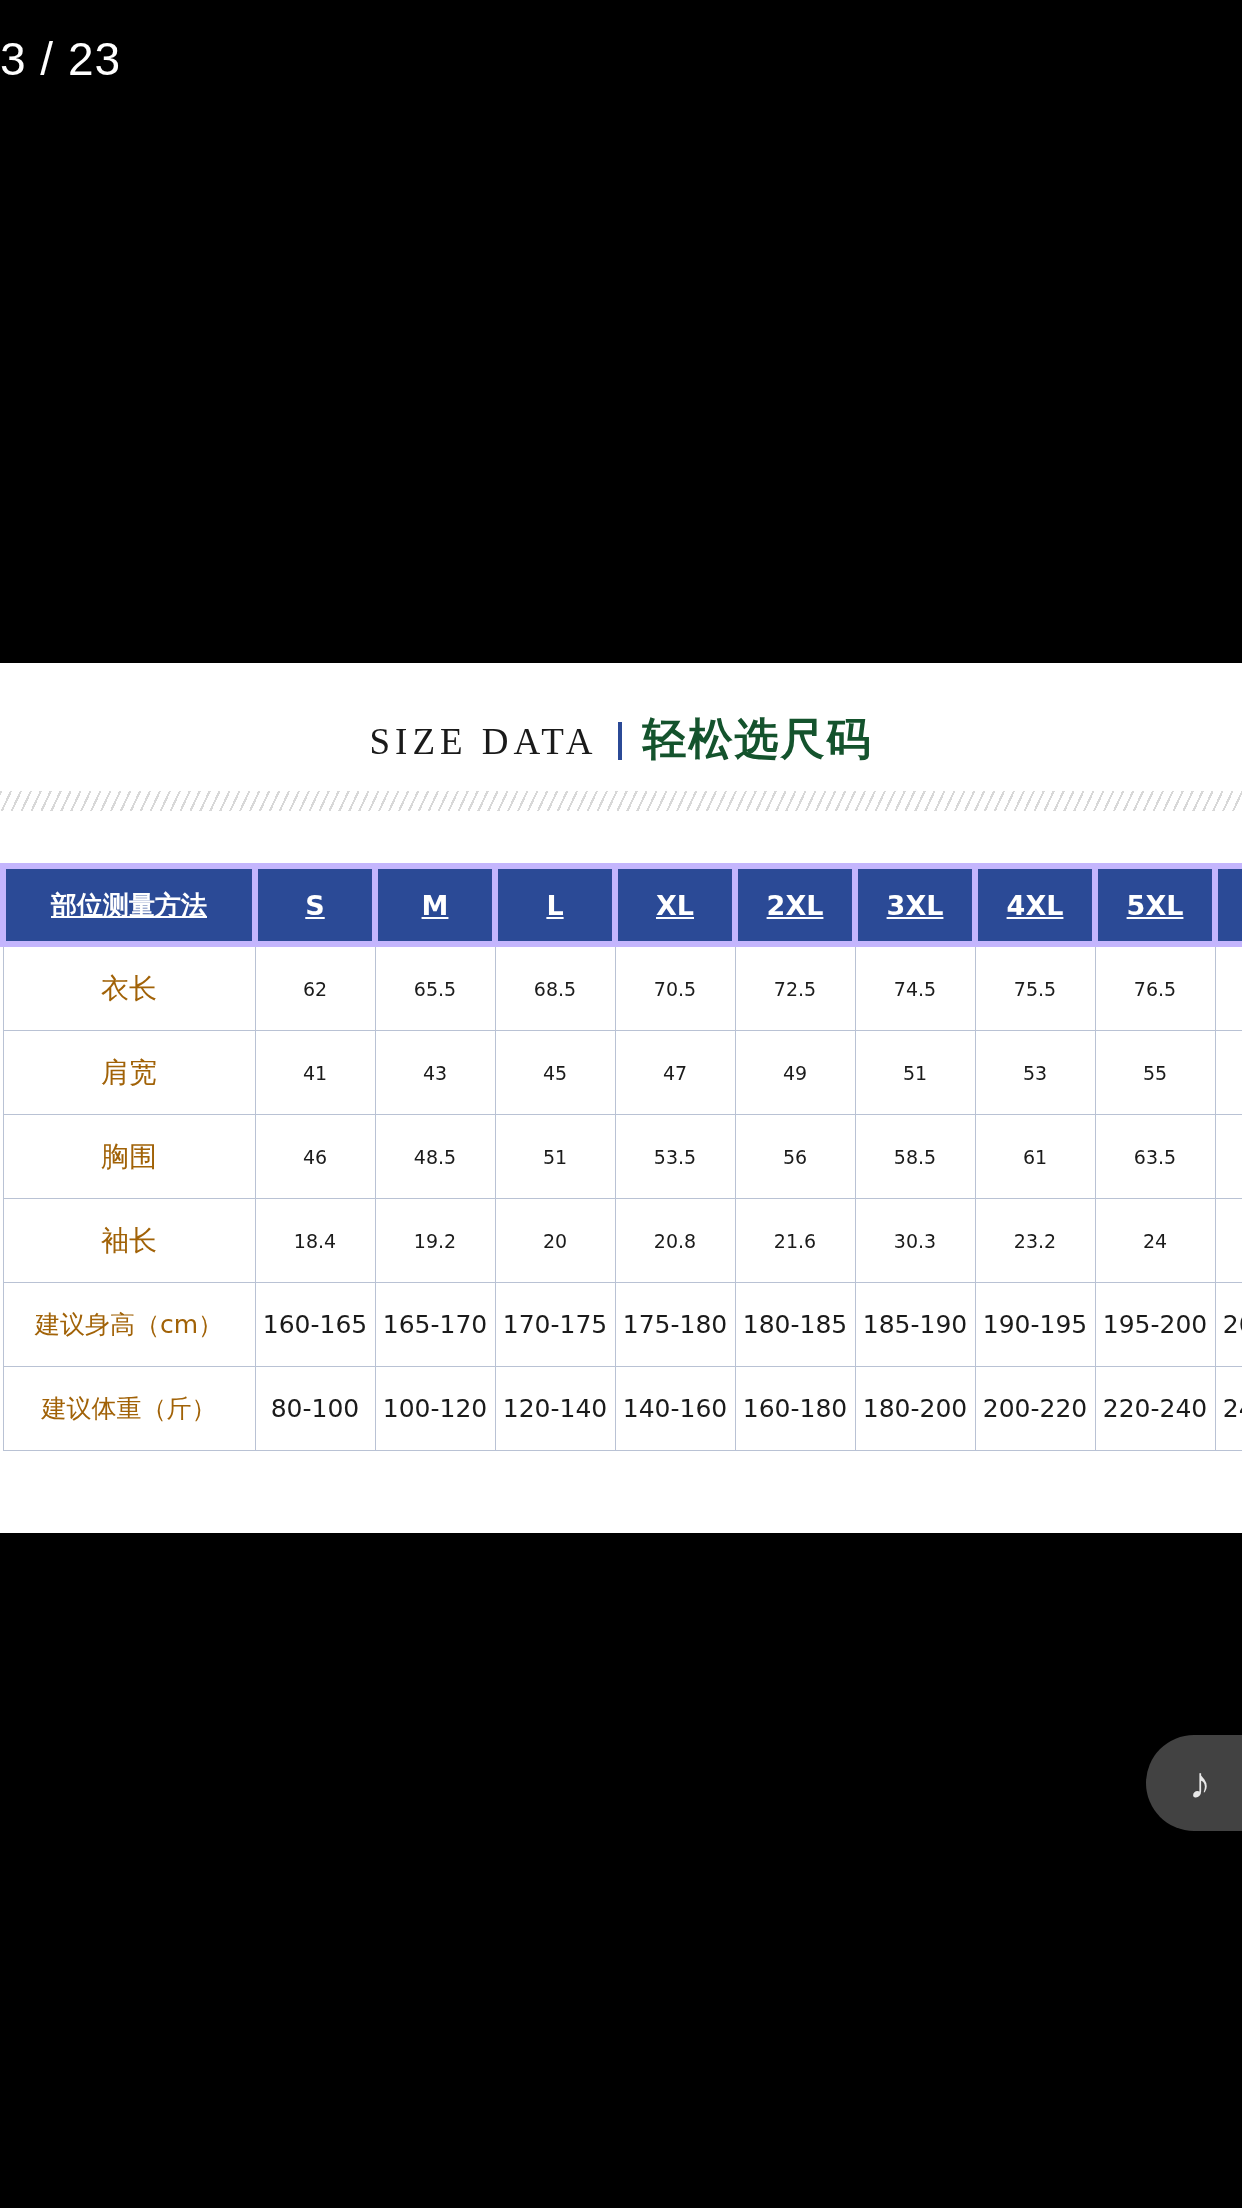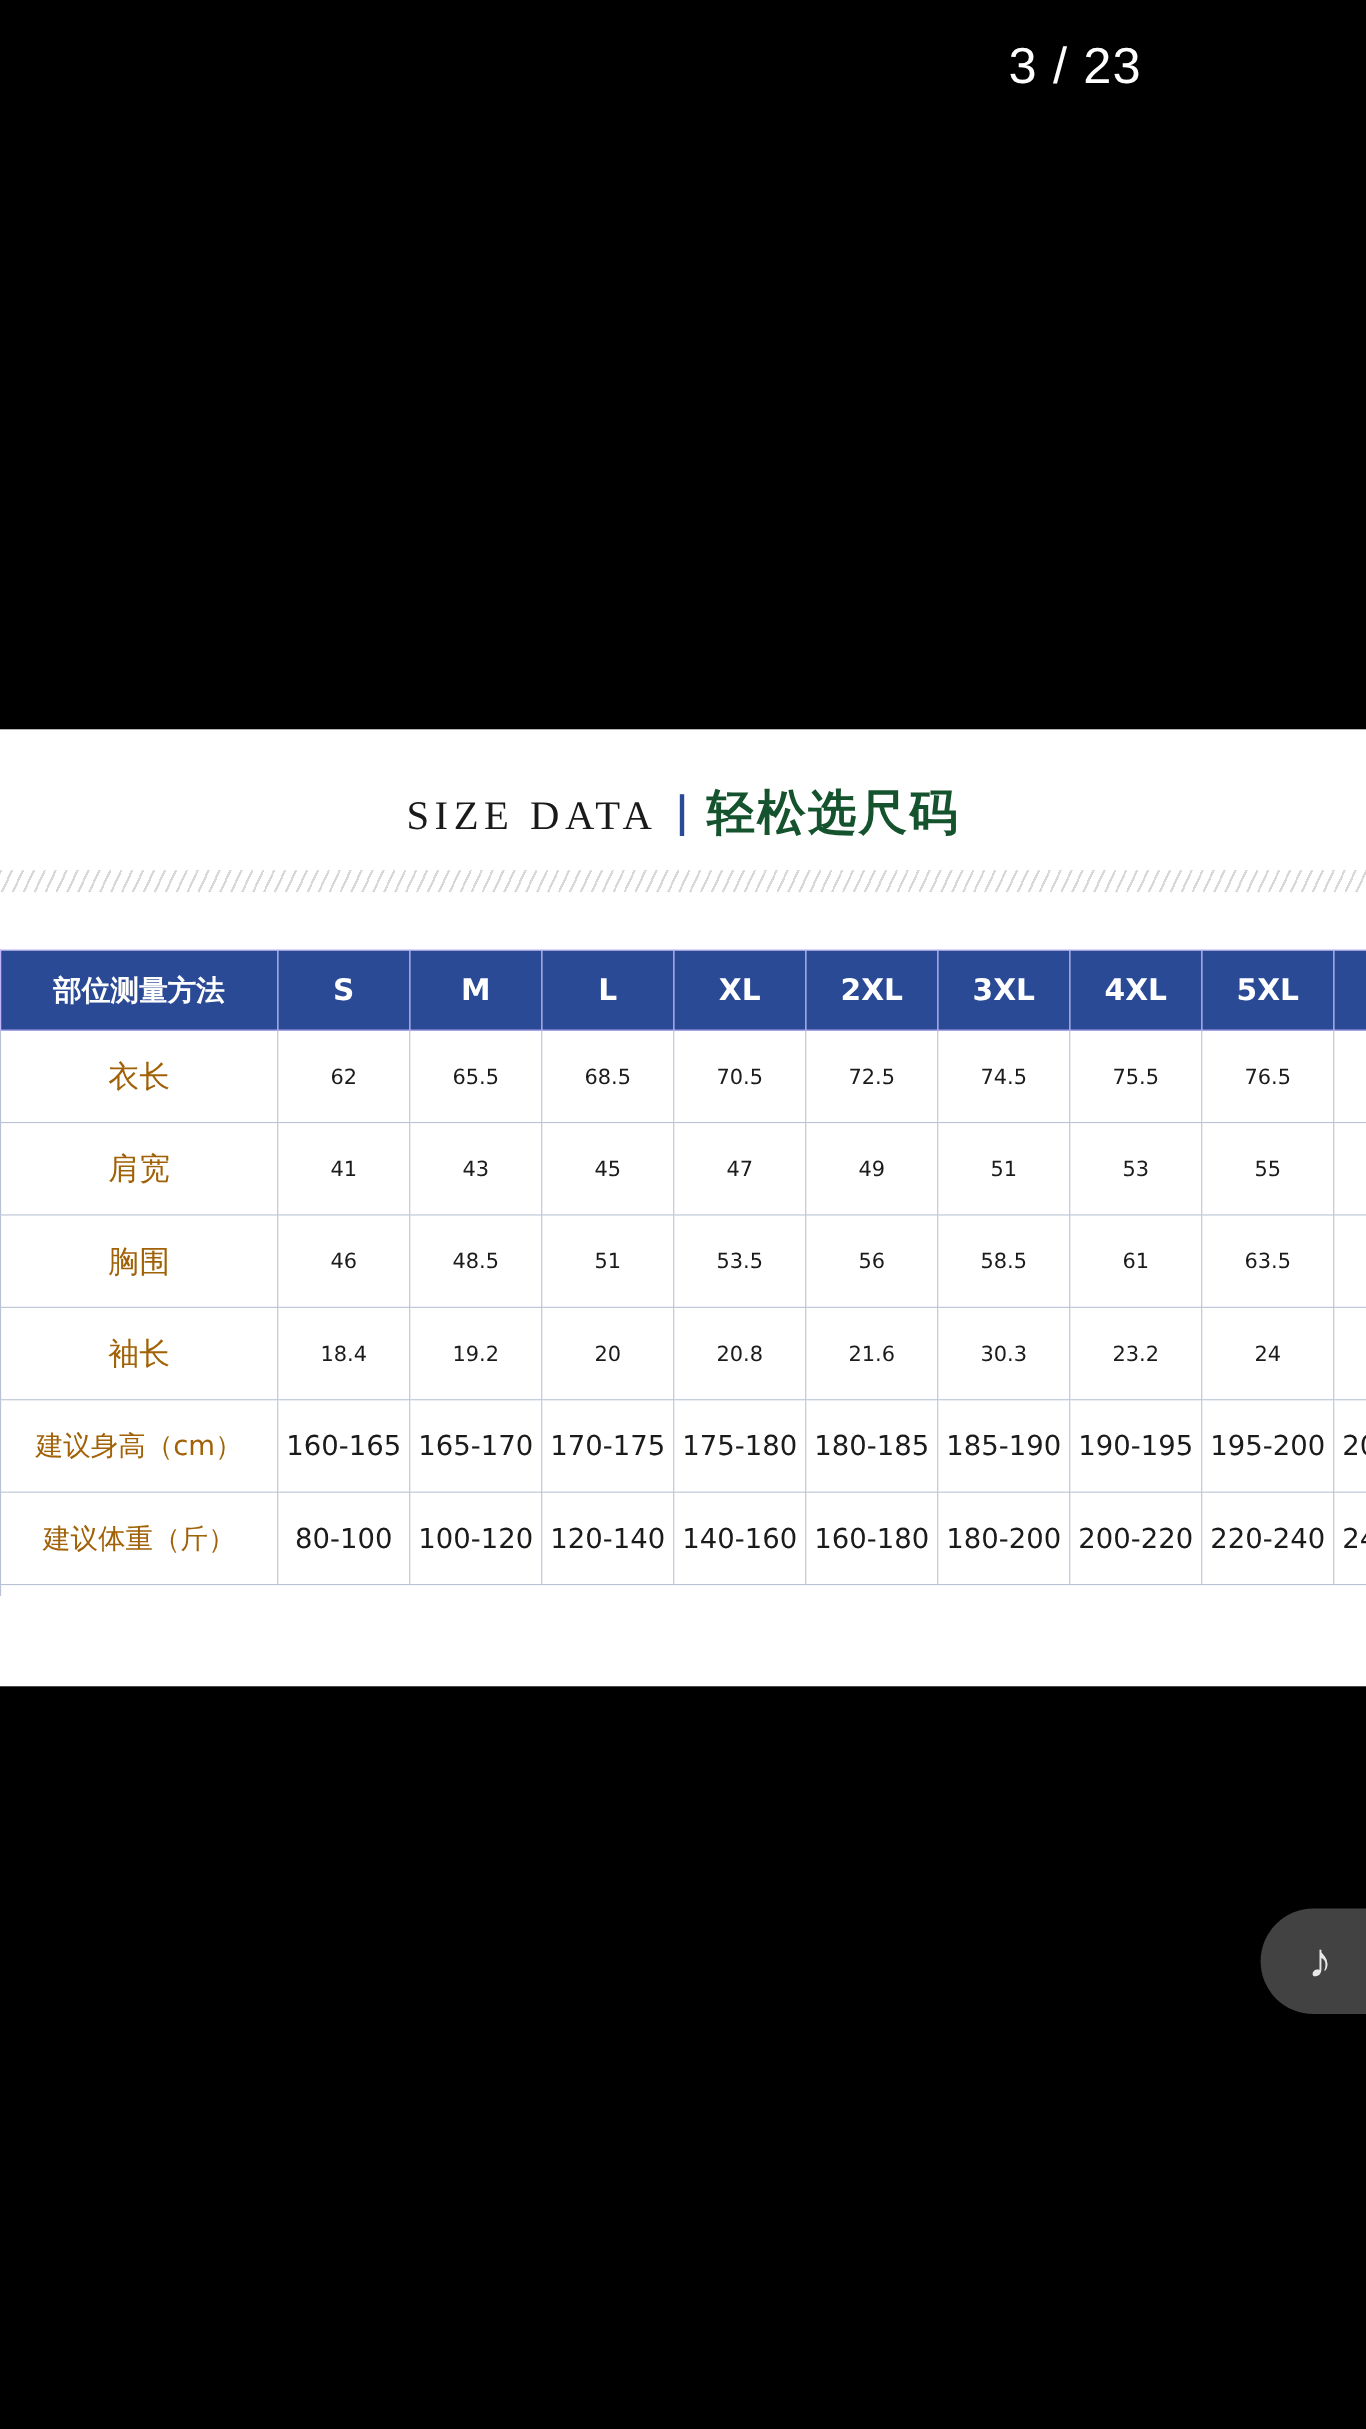--- a/index.html
+++ b/index.html
@@ -17,21 +17,21 @@
 
   
   .page-counter {
     position: absolute;
     top: 0;
     left: 0;
     width: 1038px;
     height: 118px;
     display: flex;
     align-items: center;
-    justify-content: flex-end;
+    justify-content: flex-start;
     color: #ffffff;
     font-size: 46px;
     letter-spacing: 1px;
     font-family: "Liberation Sans", sans-serif;
   }
 
   
   .image-panel {
     position: absolute;
     left: 0;
@@ -113,22 +113,23 @@
     vertical-align: middle;
     font-size: 27px;
     color: #1b1b1b;
     padding: 0 2px;
   }
   table.size-table thead th {
     background: #2b4a96;
     color: #ffffff;
     font-weight: bold;
     font-size: 27px;
-    border: 1px solid #c4b5fd;
+    border: 6px solid #c4b5fd;
     height: 72px;
+    text-decoration: underline;
   }
   table.size-table thead th.head0 {
     font-size: 26px;
   }
   table.size-table tbody td.rowlabel {
     font-size: 28px;
     color: #a16207;
   }
   table.size-table tbody td.rowlabel.small {
     font-size: 25px;

